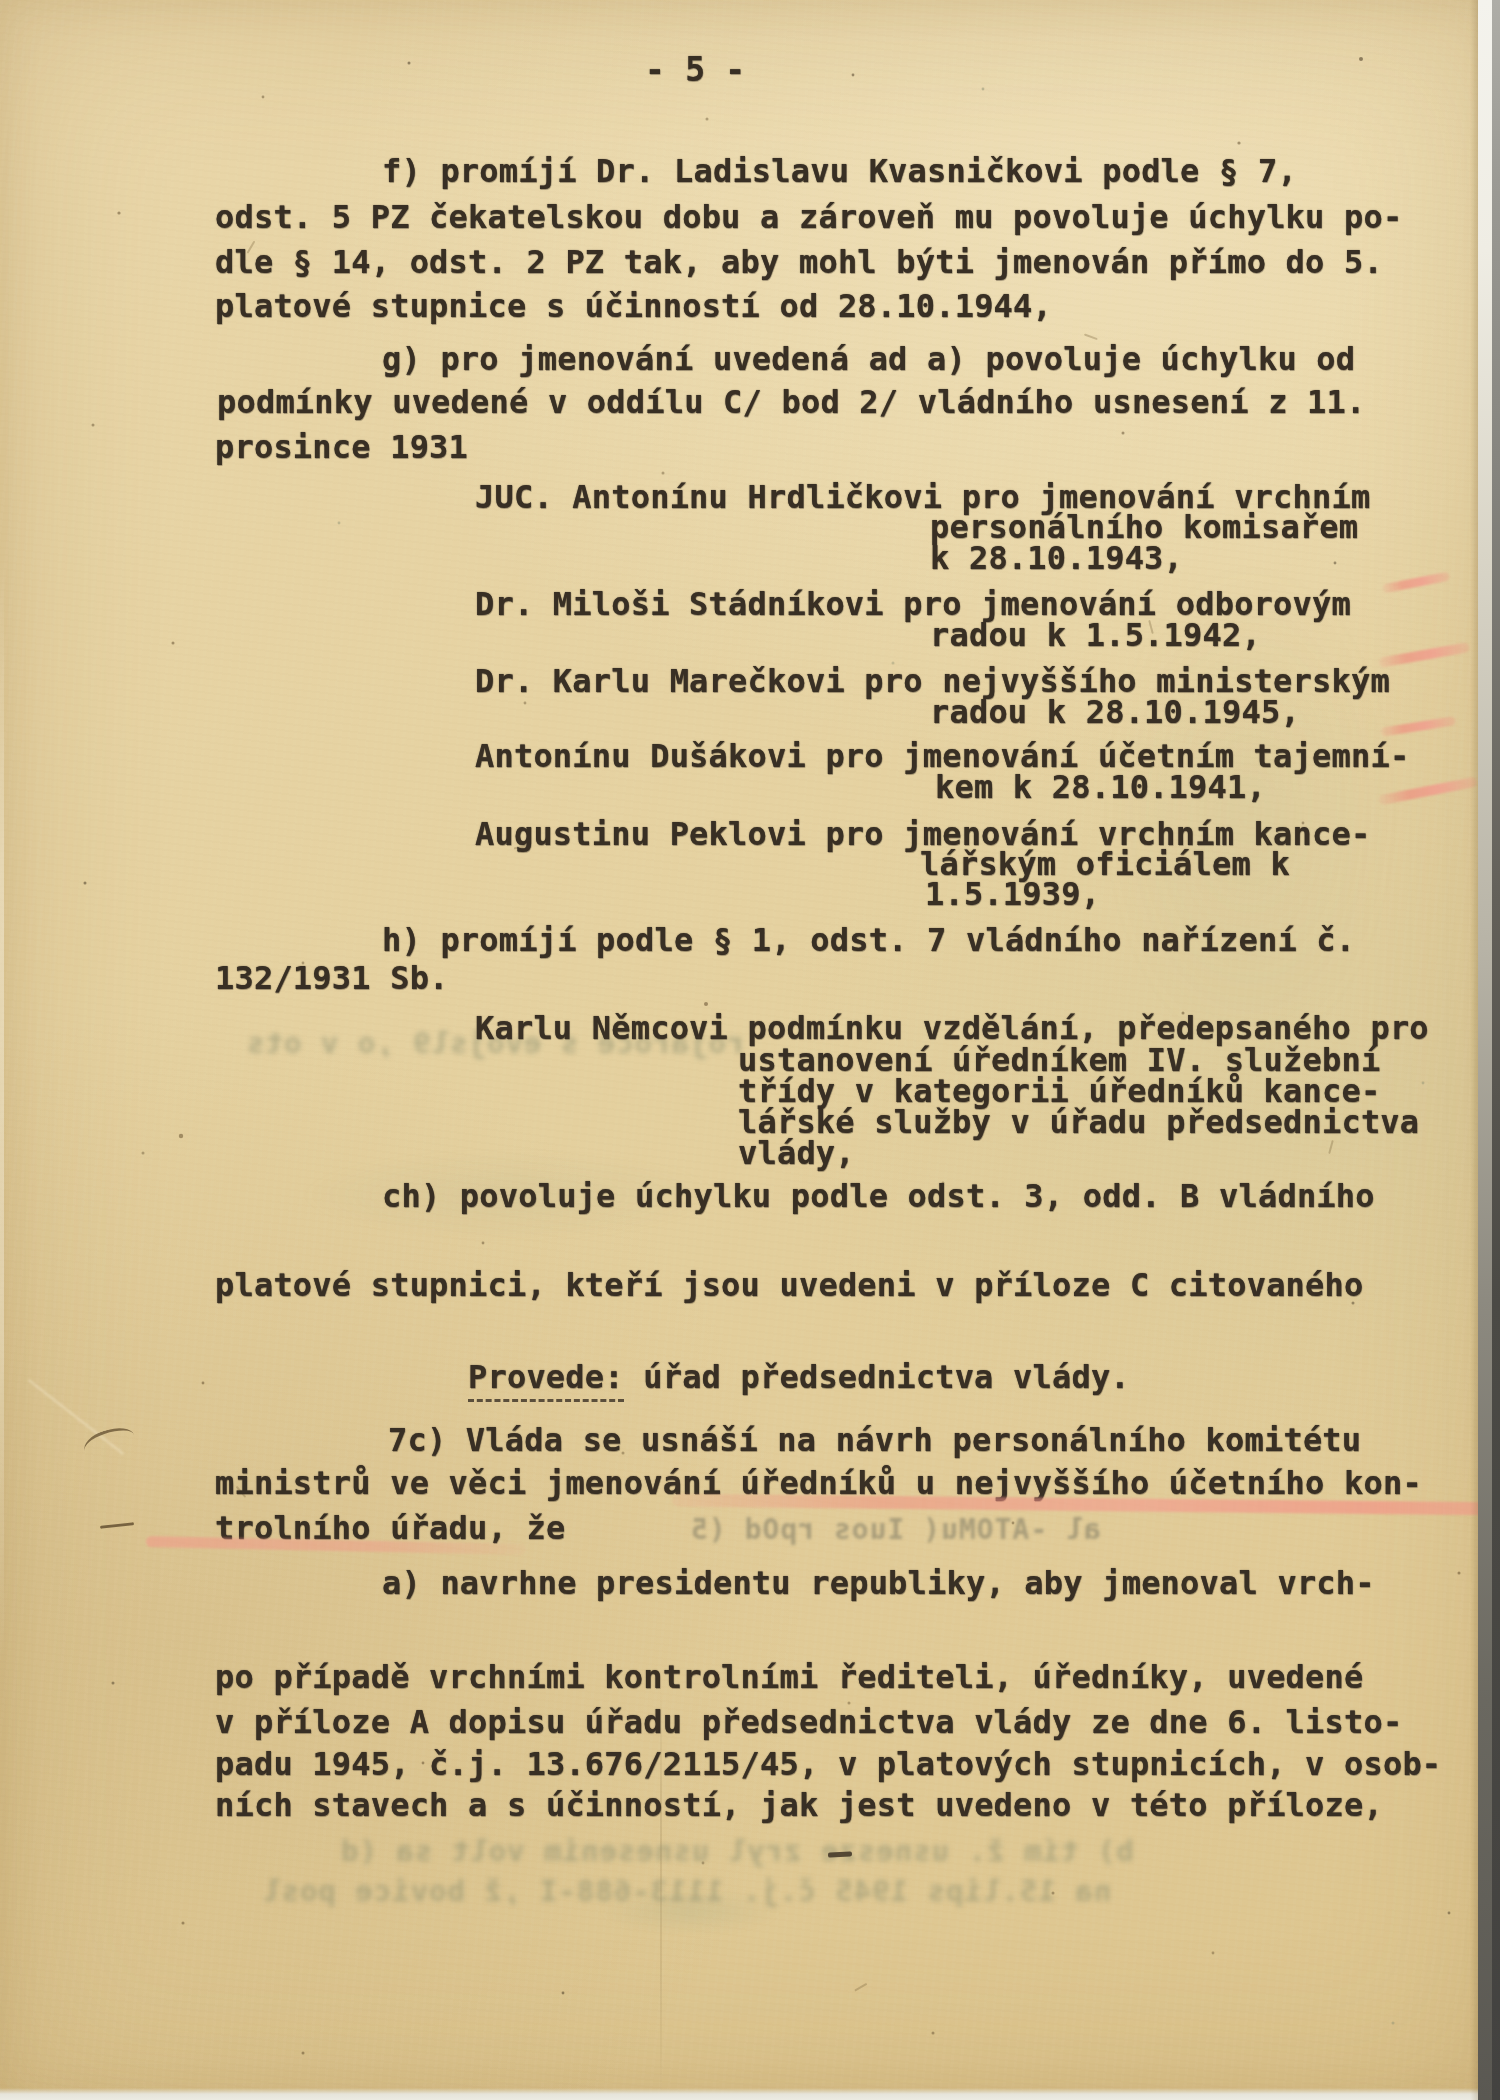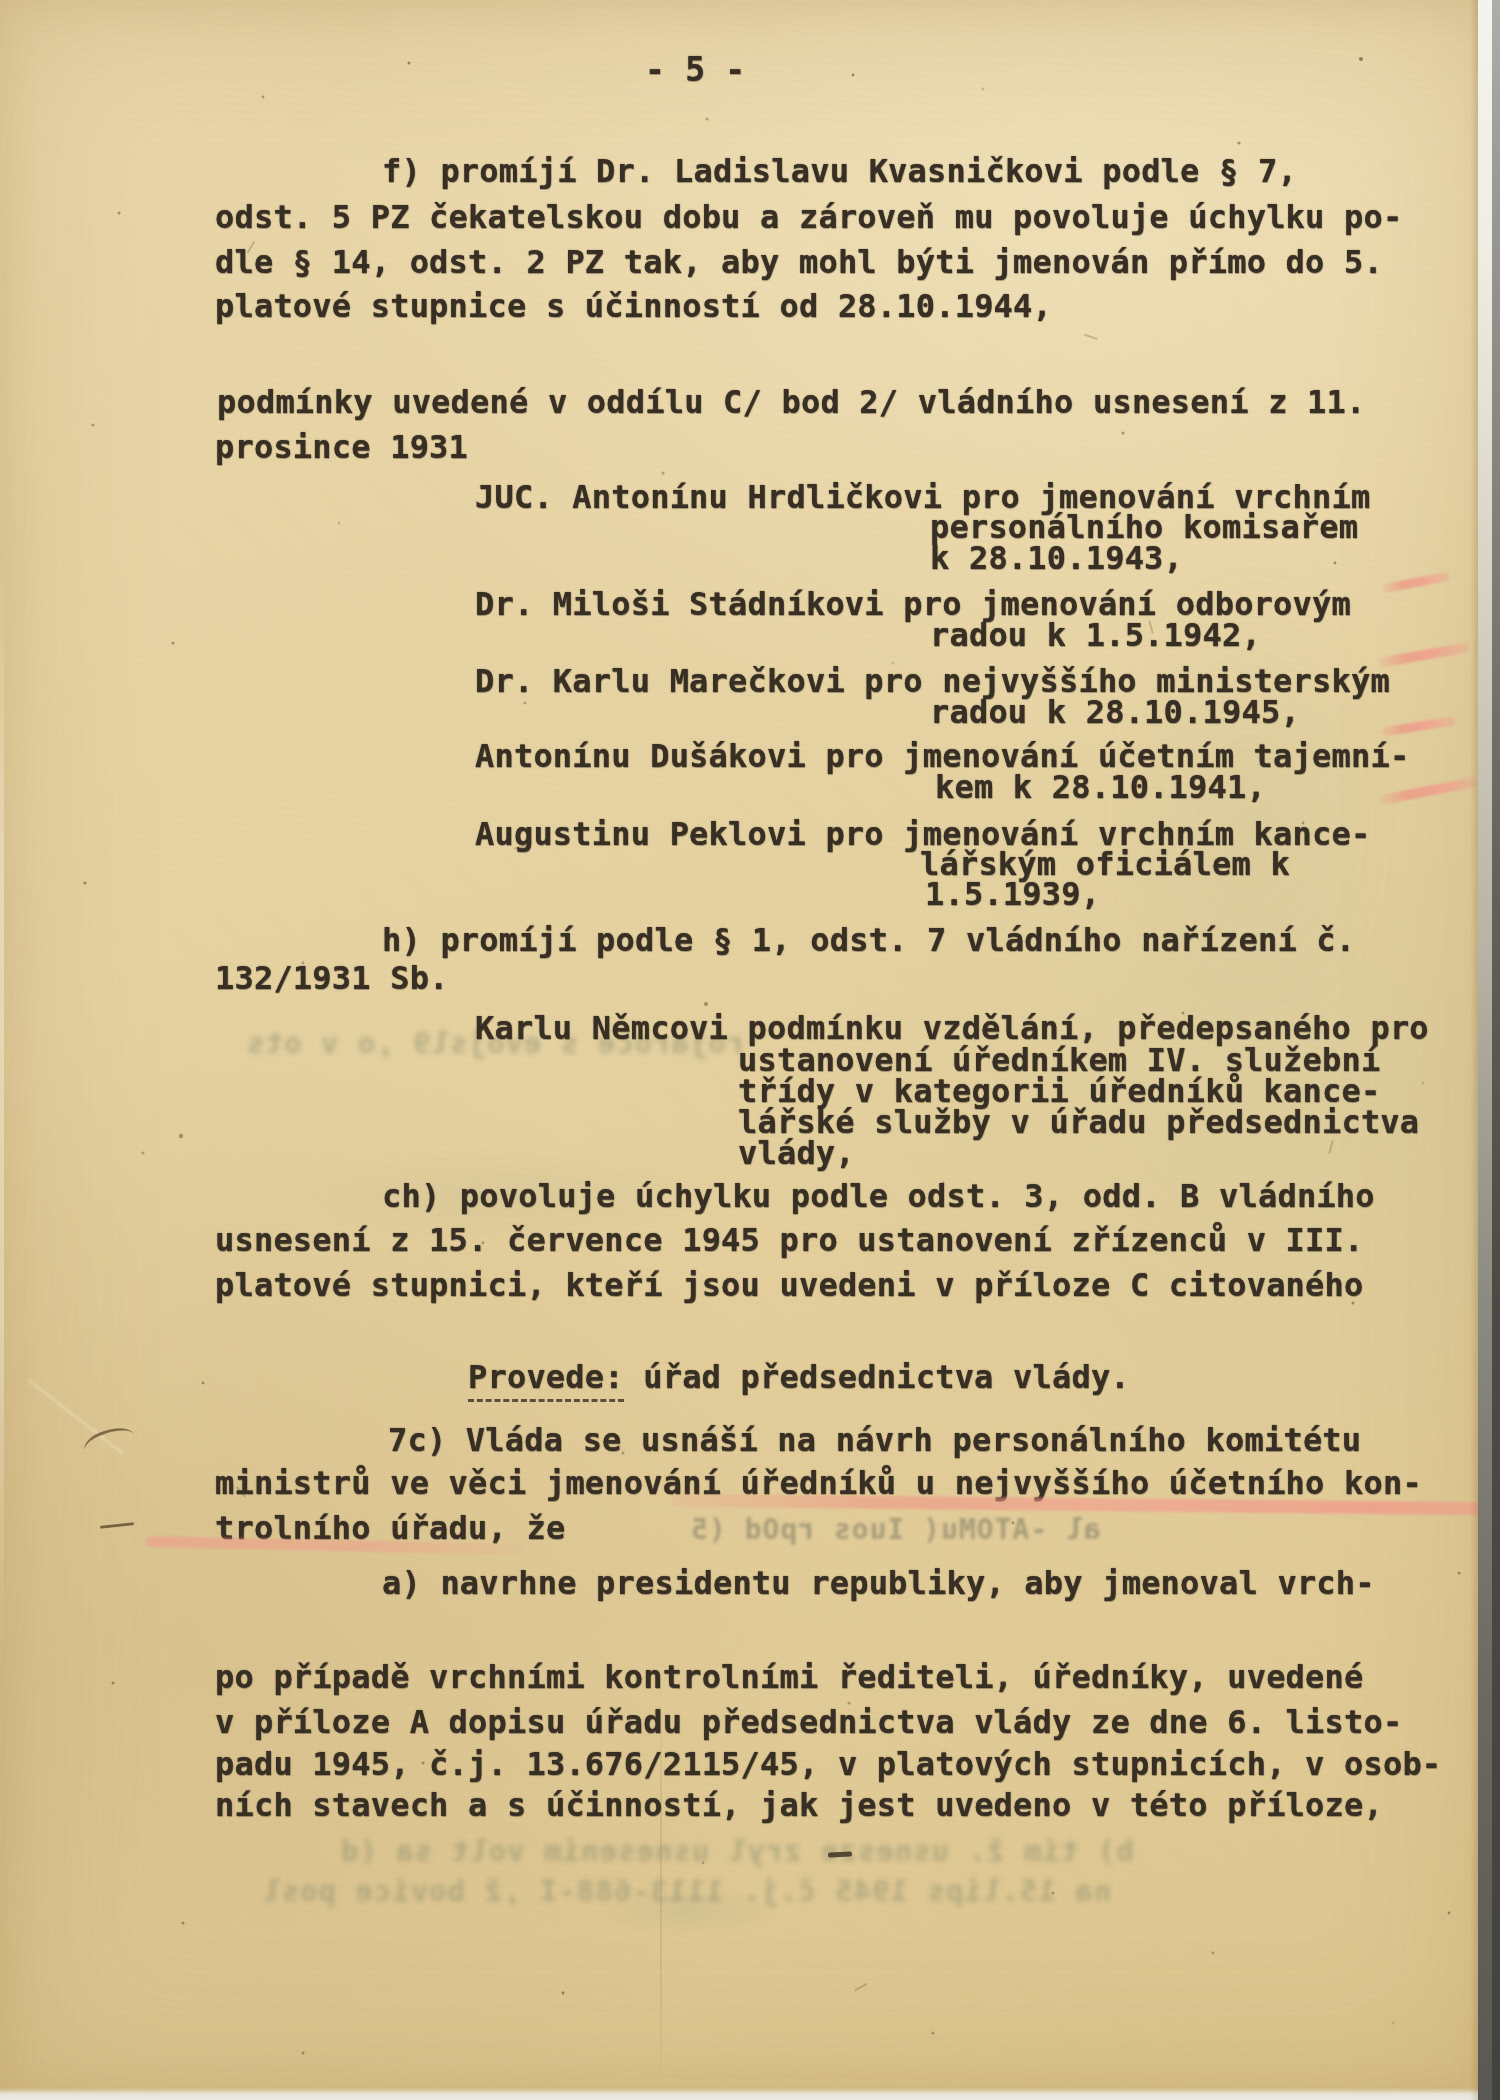--- a/index.html
+++ b/index.html
@@ -105,20 +105,21 @@
   <div class="ghost ghost2" style="left:690px;top:1513px;">al -ATOMu( Iuos rpOd (5</div>
   <div class="ghost" style="left:340px;top:1834px;">b) tím ž. usnesze zryl usnesenim volt sa (d</div>
   <div class="ghost" style="left:262px;top:1874px;">na 15.lips 1945 č.j. 1113-688-I ,ž bovice posl</div>
 
   <div class="tl pagenum" style="left:645px;top:50px">- 5 -</div>
 
   <div class="tl" style="left:382px;top:152px">f) promíjí Dr. Ladislavu Kvasničkovi podle § 7,</div>
   <div class="tl" style="left:215px;top:198px">odst. 5 PZ čekatelskou dobu a zároveň mu povoluje úchylku po-</div>
   <div class="tl" style="left:215px;top:243px">dle § 14, odst. 2 PZ tak, aby mohl býti jmenován přímo do 5.</div>
   <div class="tl" style="left:215px;top:287px">platové stupnice s účinností od 28.10.1944,</div>
+  <div class="tl" style="left:382px;top:340px">g) pro jmenování uvedená ad a) povoluje úchylku od</div>
   <div class="tl" style="left:217px;top:383px">podmínky uvedené v oddílu C/ bod 2/ vládního usnesení z 11.</div>
   <div class="tl" style="left:215px;top:428px">prosince 1931</div>
   <div class="tl" style="left:475px;top:478px">JUC. Antonínu Hrdličkovi pro jmenování vrchním</div>
   <div class="tl" style="left:930px;top:508px">personálního komisařem</div>
   <div class="tl" style="left:930px;top:539px">k 28.10.1943,</div>
   <div class="tl" style="left:475px;top:585px">Dr. Miloši Stádníkovi pro jmenování odborovým</div>
   <div class="tl" style="left:930px;top:616px">radou k 1.5.1942,</div>
   <div class="tl" style="left:475px;top:662px">Dr. Karlu Marečkovi pro nejvyššího ministerským</div>
   <div class="tl" style="left:930px;top:693px">radou k 28.10.1945,</div>
   <div class="tl" style="left:475px;top:737px">Antonínu Dušákovi pro jmenování účetním tajemní-</div>
@@ -127,21 +128,20 @@
   <div class="tl" style="left:920px;top:845px">lářským oficiálem k</div>
   <div class="tl" style="left:925px;top:875px">1.5.1939,</div>
   <div class="tl" style="left:382px;top:921px">h) promíjí podle § 1, odst. 7 vládního nařízení č.</div>
   <div class="tl" style="left:215px;top:959px">132/1931 Sb.</div>
   <div class="tl" style="left:475px;top:1009px">Karlu Němcovi podmínku vzdělání, předepsaného pro</div>
   <div class="tl" style="left:738px;top:1041px">ustanovení úředníkem IV. služební</div>
   <div class="tl" style="left:738px;top:1072px">třídy v kategorii úředníků kance-</div>
   <div class="tl" style="left:738px;top:1103px">lářské služby v úřadu předsednictva</div>
   <div class="tl" style="left:738px;top:1134px">vlády,</div>
   <div class="tl" style="left:382px;top:1177px">ch) povoluje úchylku podle odst. 3, odd. B vládního</div>
-  <div class="tl" style="left:215px;top:1221px">usnesení z 15. července 1945 pro ustanovení zřízenců v III.</div>
   <div class="tl" style="left:215px;top:1266px">platové stupnici, kteří jsou uvedeni v příloze C citovaného</div>
 
   <div class="tl" style="left:468px;top:1358px"><span class="u">Provede:</span><span> úřad předsednictva vlády.</span></div>
 
   <div class="tl" style="left:388px;top:1421px">7c) Vláda se usnáší na návrh personálního komitétu</div>
   <div class="tl" style="left:215px;top:1464px">ministrů ve věci jmenování úředníků u nejvyššího účetního kon-</div>
   <div class="tl" style="left:215px;top:1509px">trolního úřadu, že</div>
   <div class="tl" style="left:382px;top:1564px">a) navrhne presidentu republiky, aby jmenoval vrch-</div>
   <div class="tl" style="left:215px;top:1658px">po případě vrchními kontrolními řediteli, úředníky, uvedené</div>
   <div class="tl" style="left:215px;top:1703px">v příloze A dopisu úřadu předsednictva vlády ze dne 6. listo-</div>

